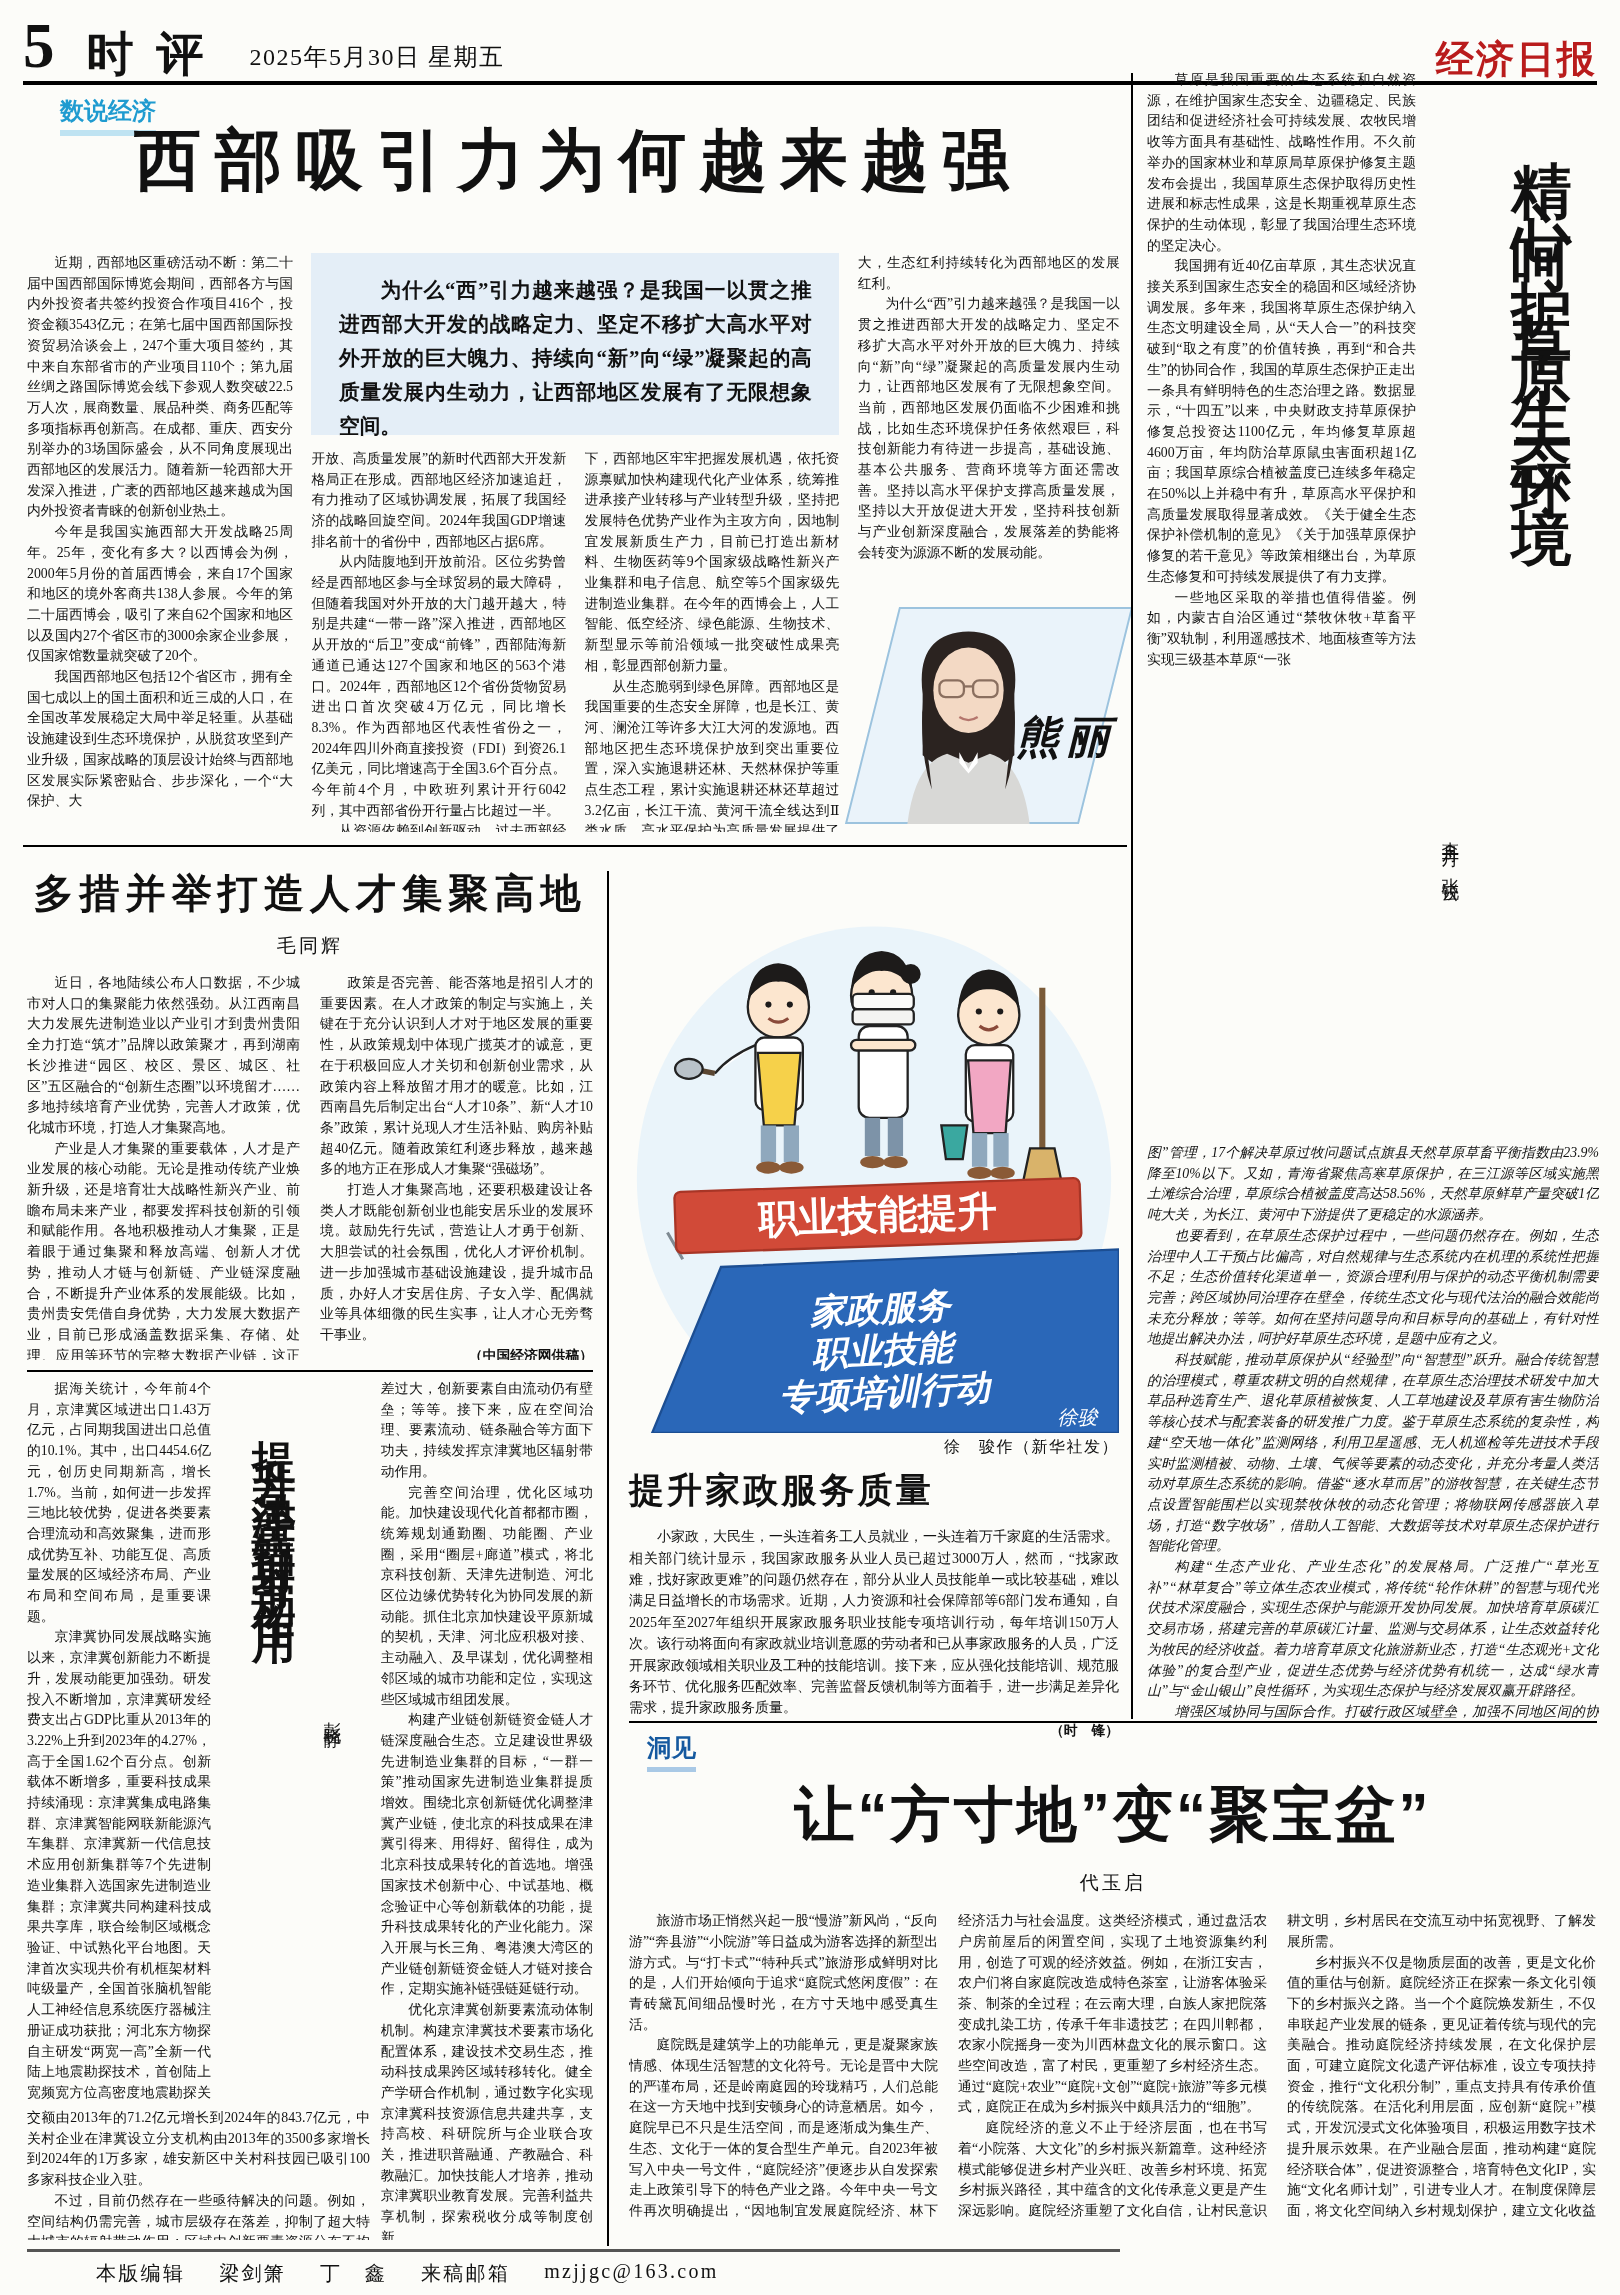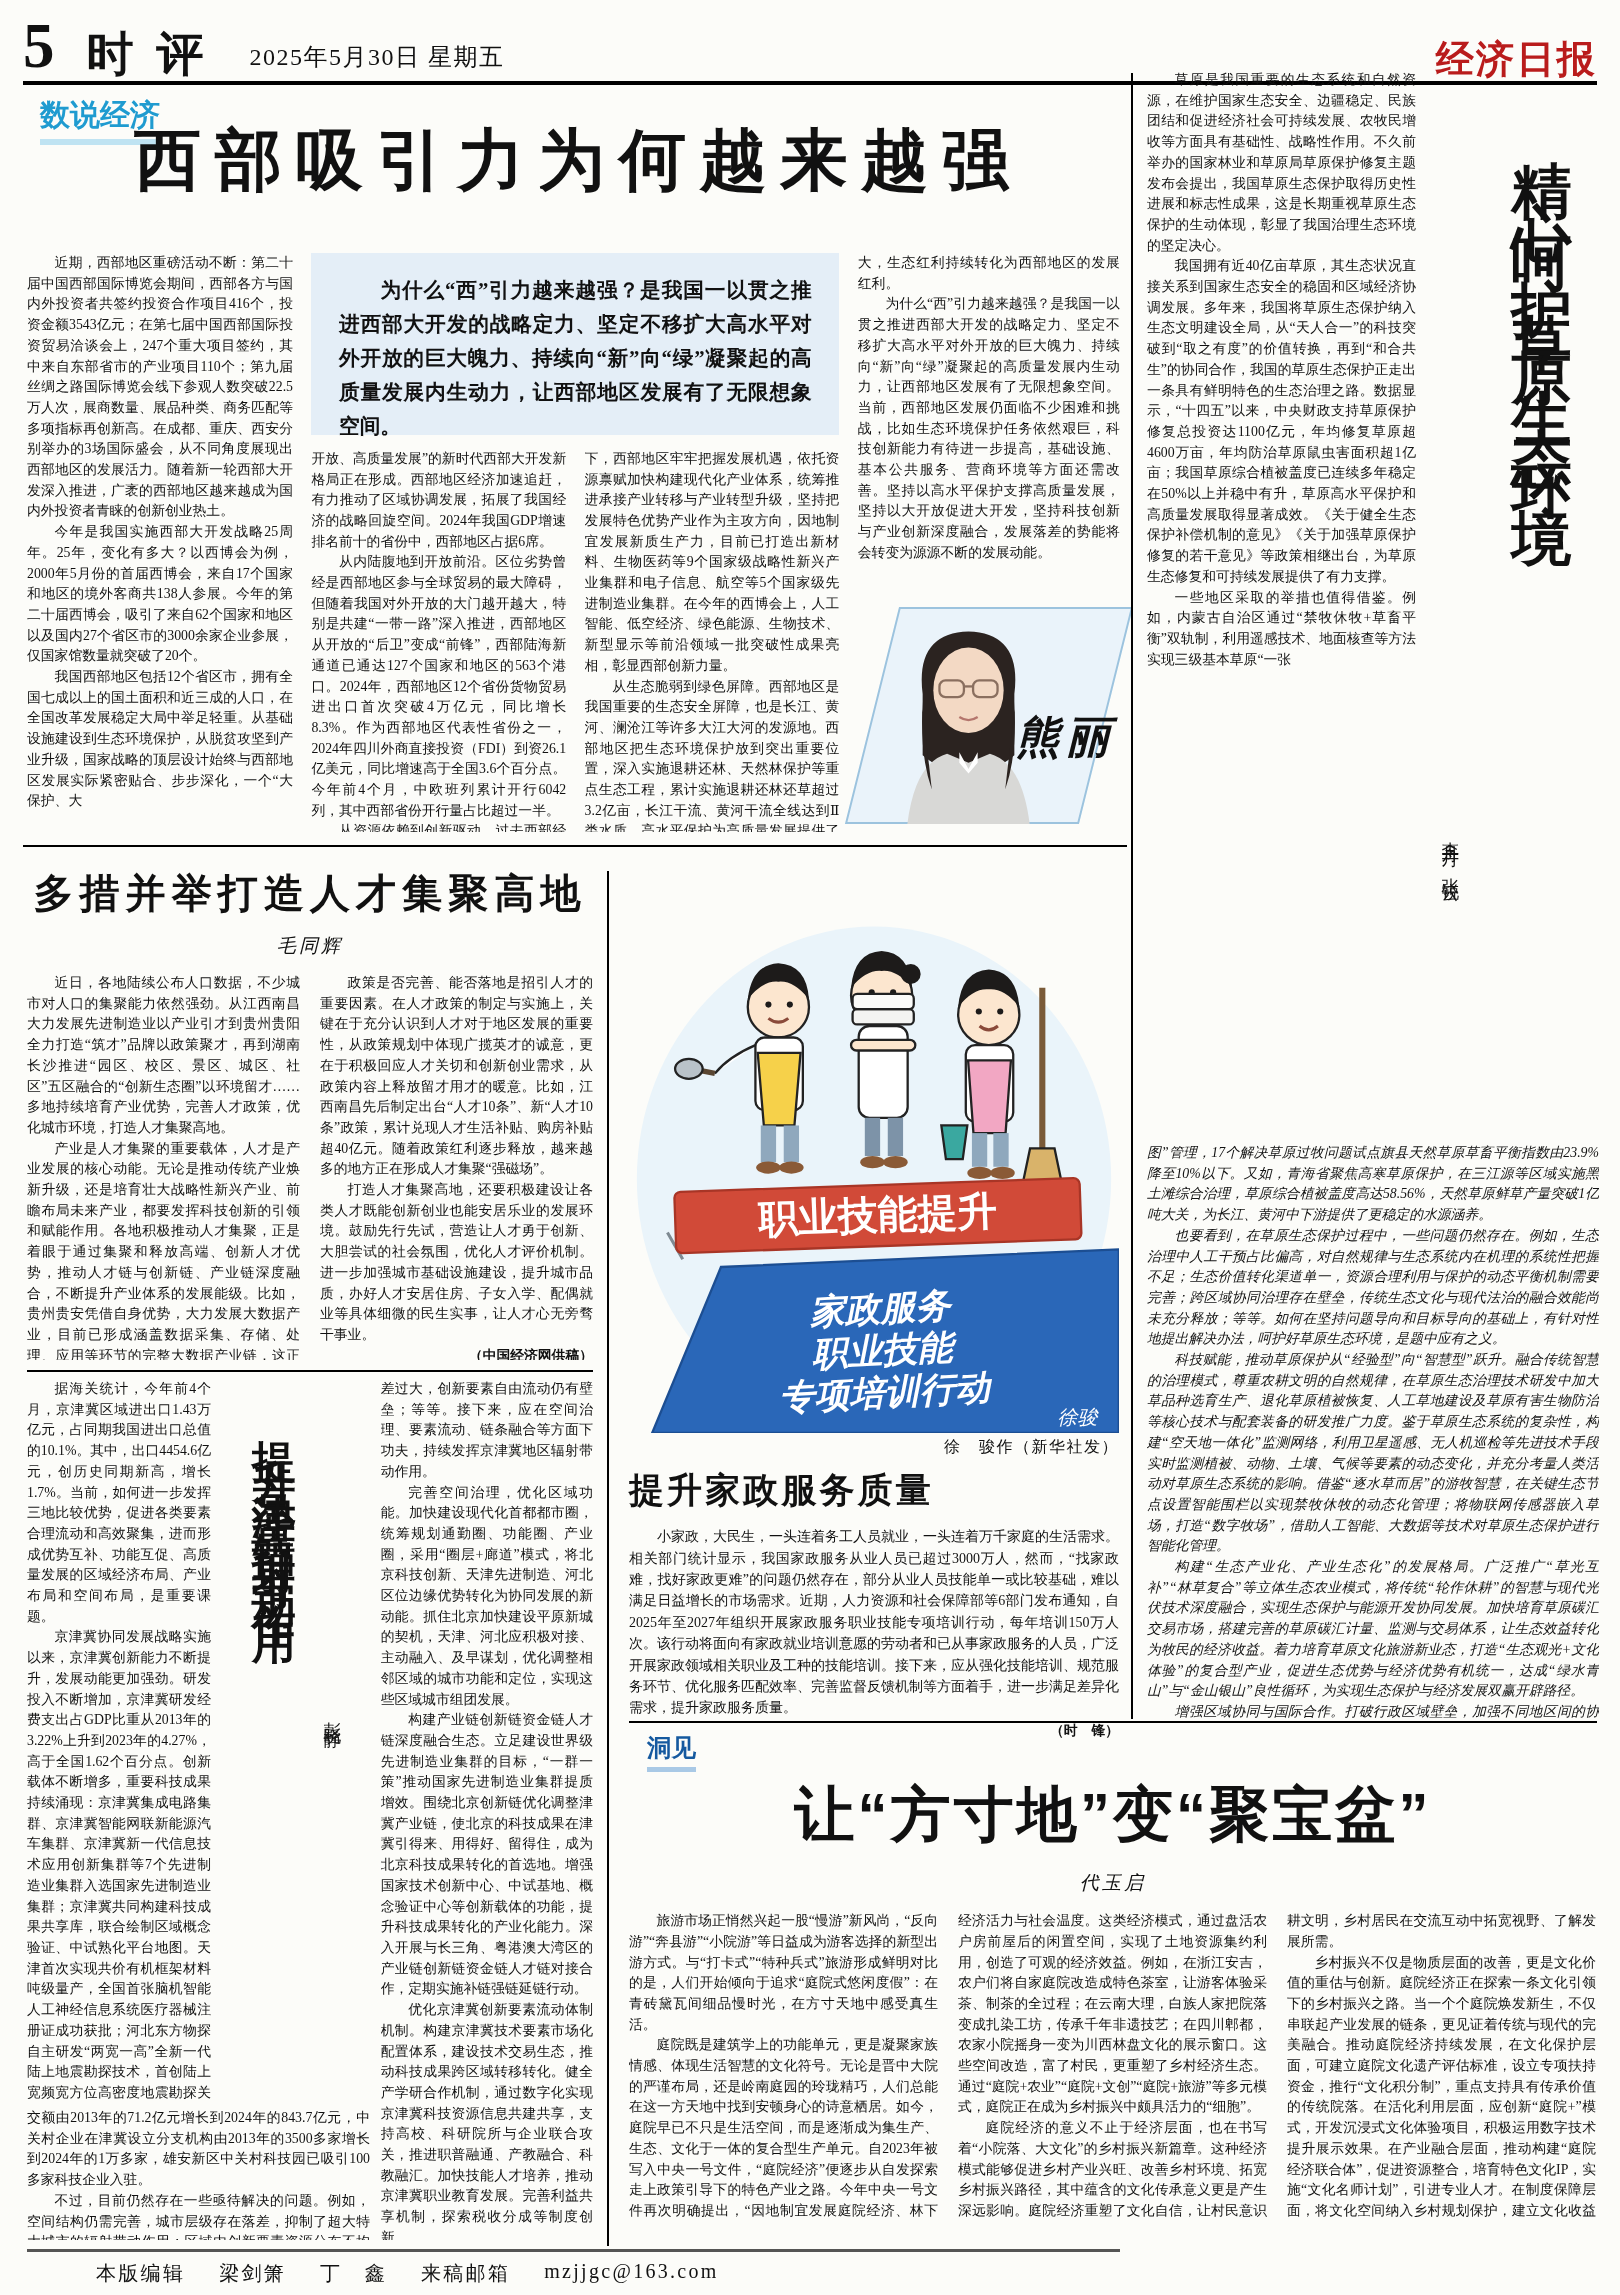--- a/index.html
+++ b/index.html
@@ -8,31 +8,31 @@
   .abs{position:absolute;}
   .rule{background:#000;}
   
   .hdr{display:flex;align-items:flex-end;}
   .pageno{font-size:63px;font-weight:900;line-height:1;font-family:"Liberation Serif",serif;}
   .secttl{font-size:47px;font-weight:900;letter-spacing:23px;margin-left:32px;line-height:1;}
   .hdate{font-size:24px;margin-left:23px;padding-bottom:4.6px;letter-spacing:1.5px;}
   .masthead{margin-left:auto;font-size:38px;font-weight:900;color:#b91c1c;letter-spacing:2.3px;
             font-family:"Liberation Serif",serif;line-height:1;}
   
-  .tagblue{font-size:30px;font-weight:900;color:#1f9bd0;font-family:"Liberation Sans",sans-serif;
-           border-bottom:6.1px solid #bfe3f2;padding-bottom:3.1px;display:inline-block;}
+  .tagblue{font-size:24px;font-weight:900;color:#1f9bd0;font-family:"Liberation Sans",sans-serif;
+           border-bottom:6.1px solid #bfe3f2;padding-bottom:3.1px;display:inline-block;margin-left:20px;}
   .tagdark{font-size:24.5px;font-weight:900;color:#15599f;font-family:"Liberation Sans",sans-serif;
            border-bottom:5.4px solid #a9c9e6;padding-bottom:3.1px;display:inline-block;}
   
   .h1{font-family:"Liberation Sans","DejaVu Sans",sans-serif;font-weight:900;text-align:center;}
   .west-h{font-size:67px;letter-spacing:13.8px;}
   .talent-h{font-size:40px;letter-spacing:6.1px;}
   .insight-h{font-size:60px;letter-spacing:3.1px;}
   .home-h{font-size:35px;letter-spacing:3.1px;text-align:left;}
-  .byline{text-align:center;font-size:19px;letter-spacing:3.1px;font-style:italic;}
+  .byline{text-align:center;font-size:19px;letter-spacing:3.1px;}
   
   .para{font-size:13.8px;line-height:20.7px;text-align:justify;margin:0 0 0 0;text-indent:2em;}
   .cont{text-indent:0;}
   .credit{text-align:right;text-indent:0;font-weight:bold;}
   .bcol{overflow:hidden;}
   
   .introbox{background:#e4eef7;padding:20px 27.6px;box-sizing:border-box;}
   .introbox .para{font-size:20.7px;line-height:34px;font-weight:bold;}
   
   .vtitle{writing-mode:vertical-rl;text-orientation:upright;font-family:"Liberation Sans",sans-serif;

